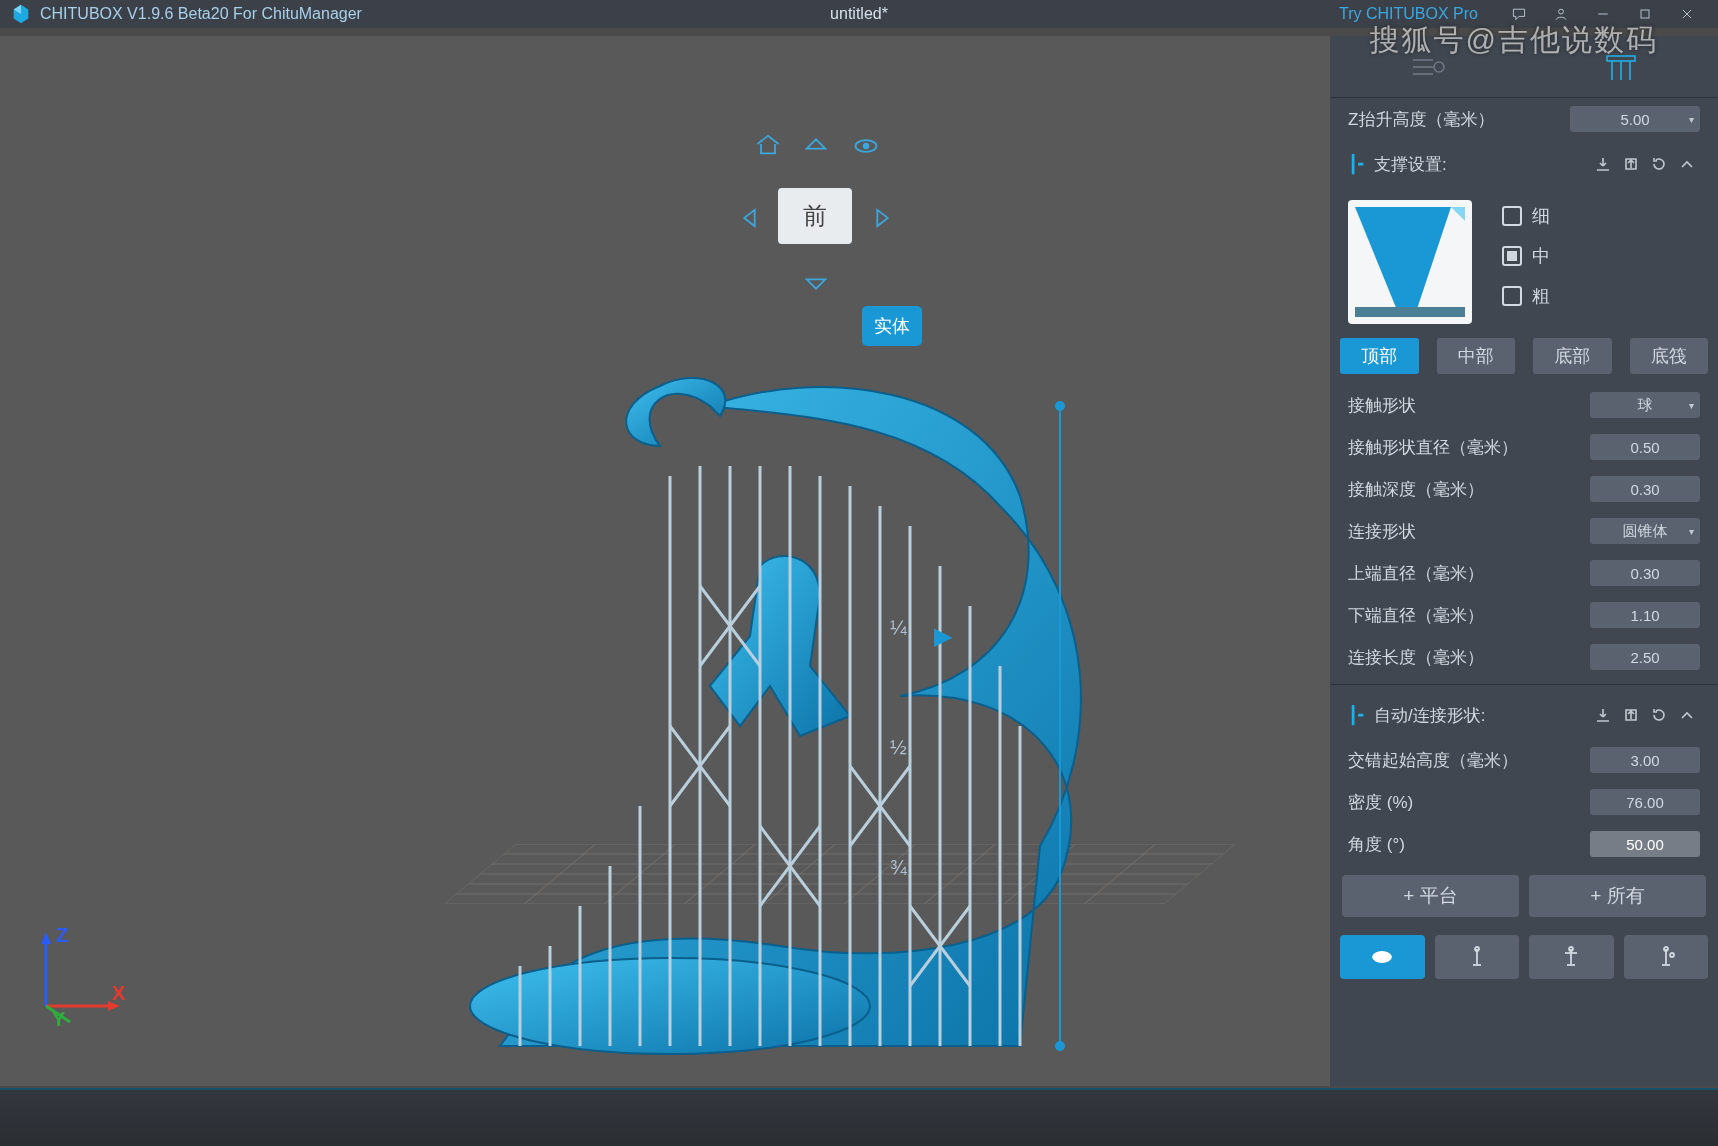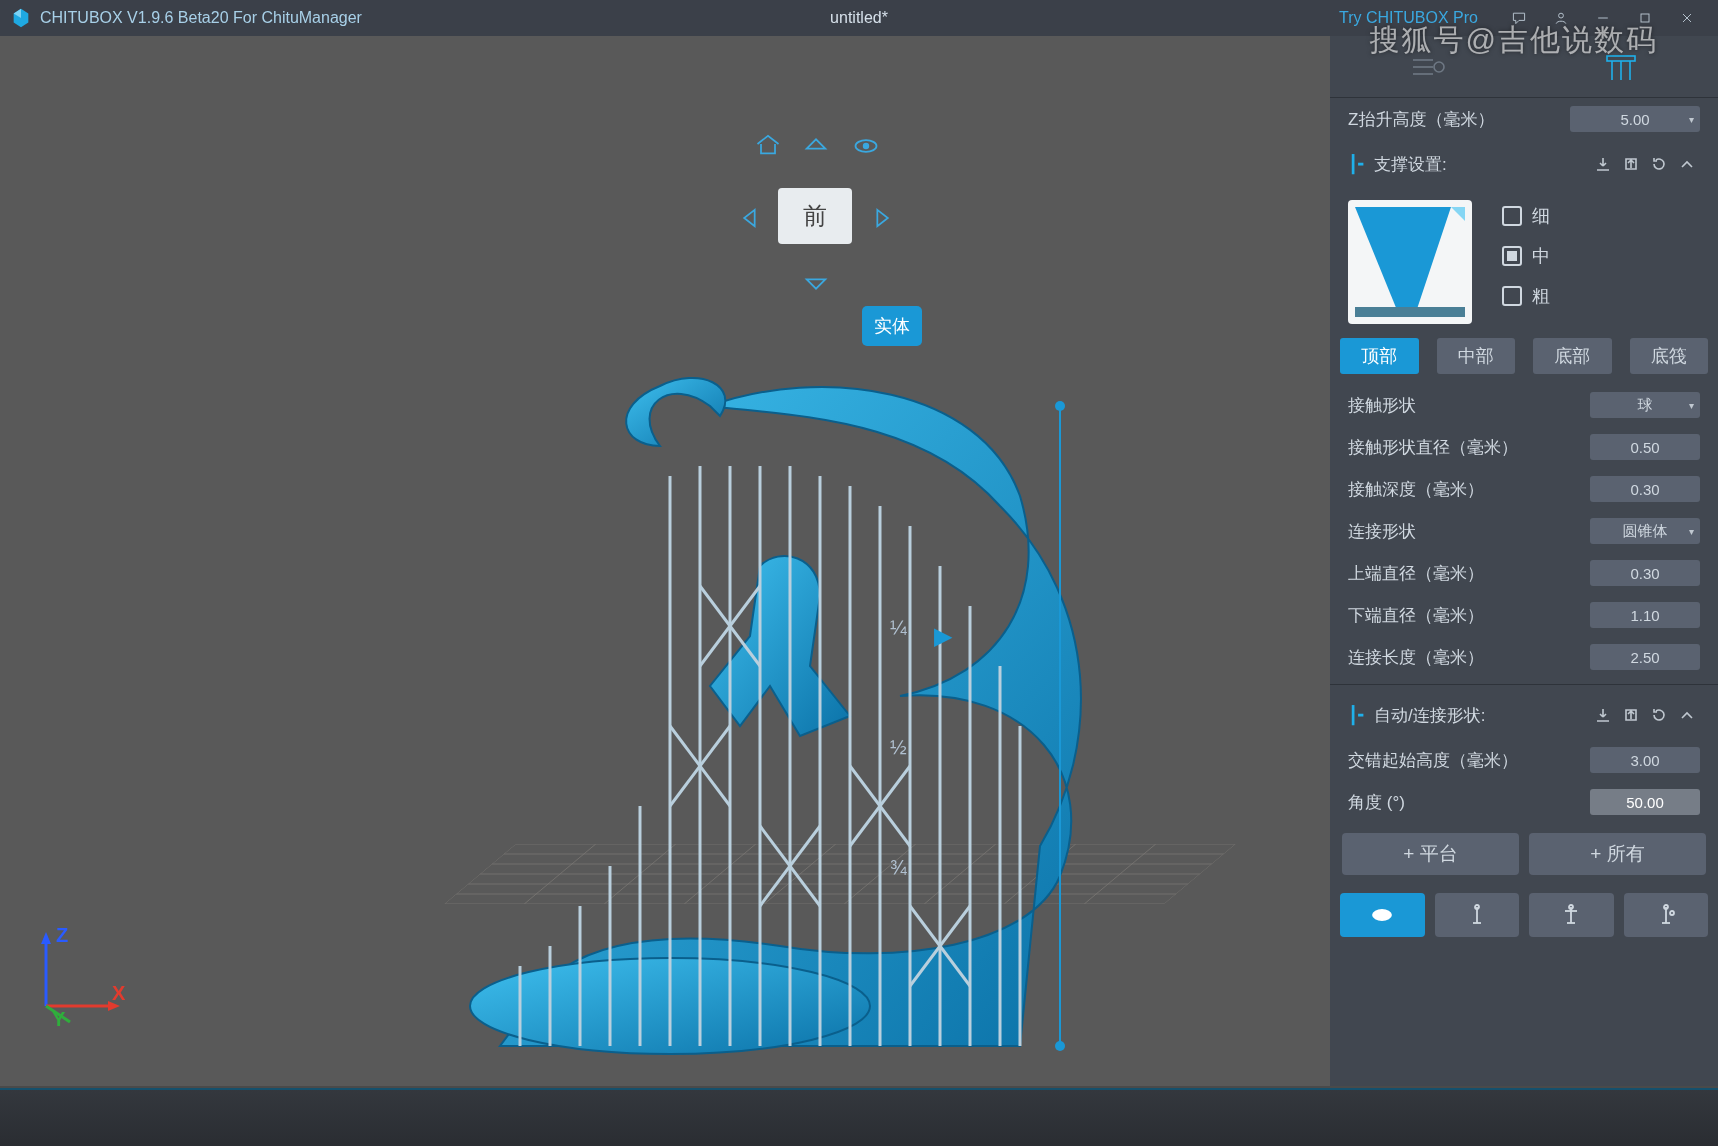--- a/index.html
+++ b/index.html
@@ -1,18 +1,18 @@
 <!DOCTYPE html>
 <html><head>
 <meta charset="utf-8">
 <style>
 *{margin:0;padding:0;box-sizing:border-box;font-family:"Microsoft YaHei",Arial,sans-serif;user-select:none}
 html,body{width:1718px;height:1146px;background:#4a4a4a;overflow:hidden;color:#c8d0d8}
 
-.titlebar{height:36px;background:#3b4049;display:flex;align-items:center;padding:0 10px;color:#a8d0e8;font-size:16px}
+.titlebar{height:28px;background:#3b4049;display:flex;align-items:center;padding:0 10px;color:#a8d0e8;font-size:16px}
 .titlebar .logo{width:22px;height:22px;margin-right:8px;display:flex;align-items:center;justify-content:center}
 .titlebar .logo svg{width:22px;height:22px}
 .titlebar .apptitle{flex:0 0 auto}
 .titlebar .spacer{flex:1}
 .titlebar .doctitle{position:absolute;left:50%;transform:translateX(-50%);color:#d6e0ea}
 .titlebar .try{color:#3aa8e0;margin-right:20px}
 .titlebar .winbtn{width:42px;height:24px;display:flex;align-items:center;justify-content:center;color:#b8c4d0;font-size:16px}
 .titlebar .winbtn svg{width:16px;height:16px;stroke:#b8c4d0;fill:none;stroke-width:1.2}
 .watermark{position:absolute;top:20px;right:60px;font-size:30px;color:rgba(255,255,255,.6);font-weight:400;letter-spacing:2px;pointer-events:none;z-index:50;text-shadow:0 0 4px rgba(0,0,0,.5)}
 
@@ -420,20 +420,26 @@
     </div>
 
     <div id="auto-params">
         <div class="prow">
           <span class="lbl">交错起始高度（毫米）</span>
           <span class="valbox">
             <span>3.00</span>
           </span>
         </div>
         <div class="prow">
+          <span class="lbl">密度 (%)</span>
+          <span class="valbox">
+            <span>76.00</span>
+          </span>
+        </div>
+        <div class="prow">
           <span class="lbl">角度 (°)</span>
           <span class="valbox disabled">
             <span>50.00</span>
           </span>
         </div>
       </div>
 
     <div class="wide-btns">
       <div class="wbtn">+ 平台</div>
       <div class="wbtn">+ 所有</div>

